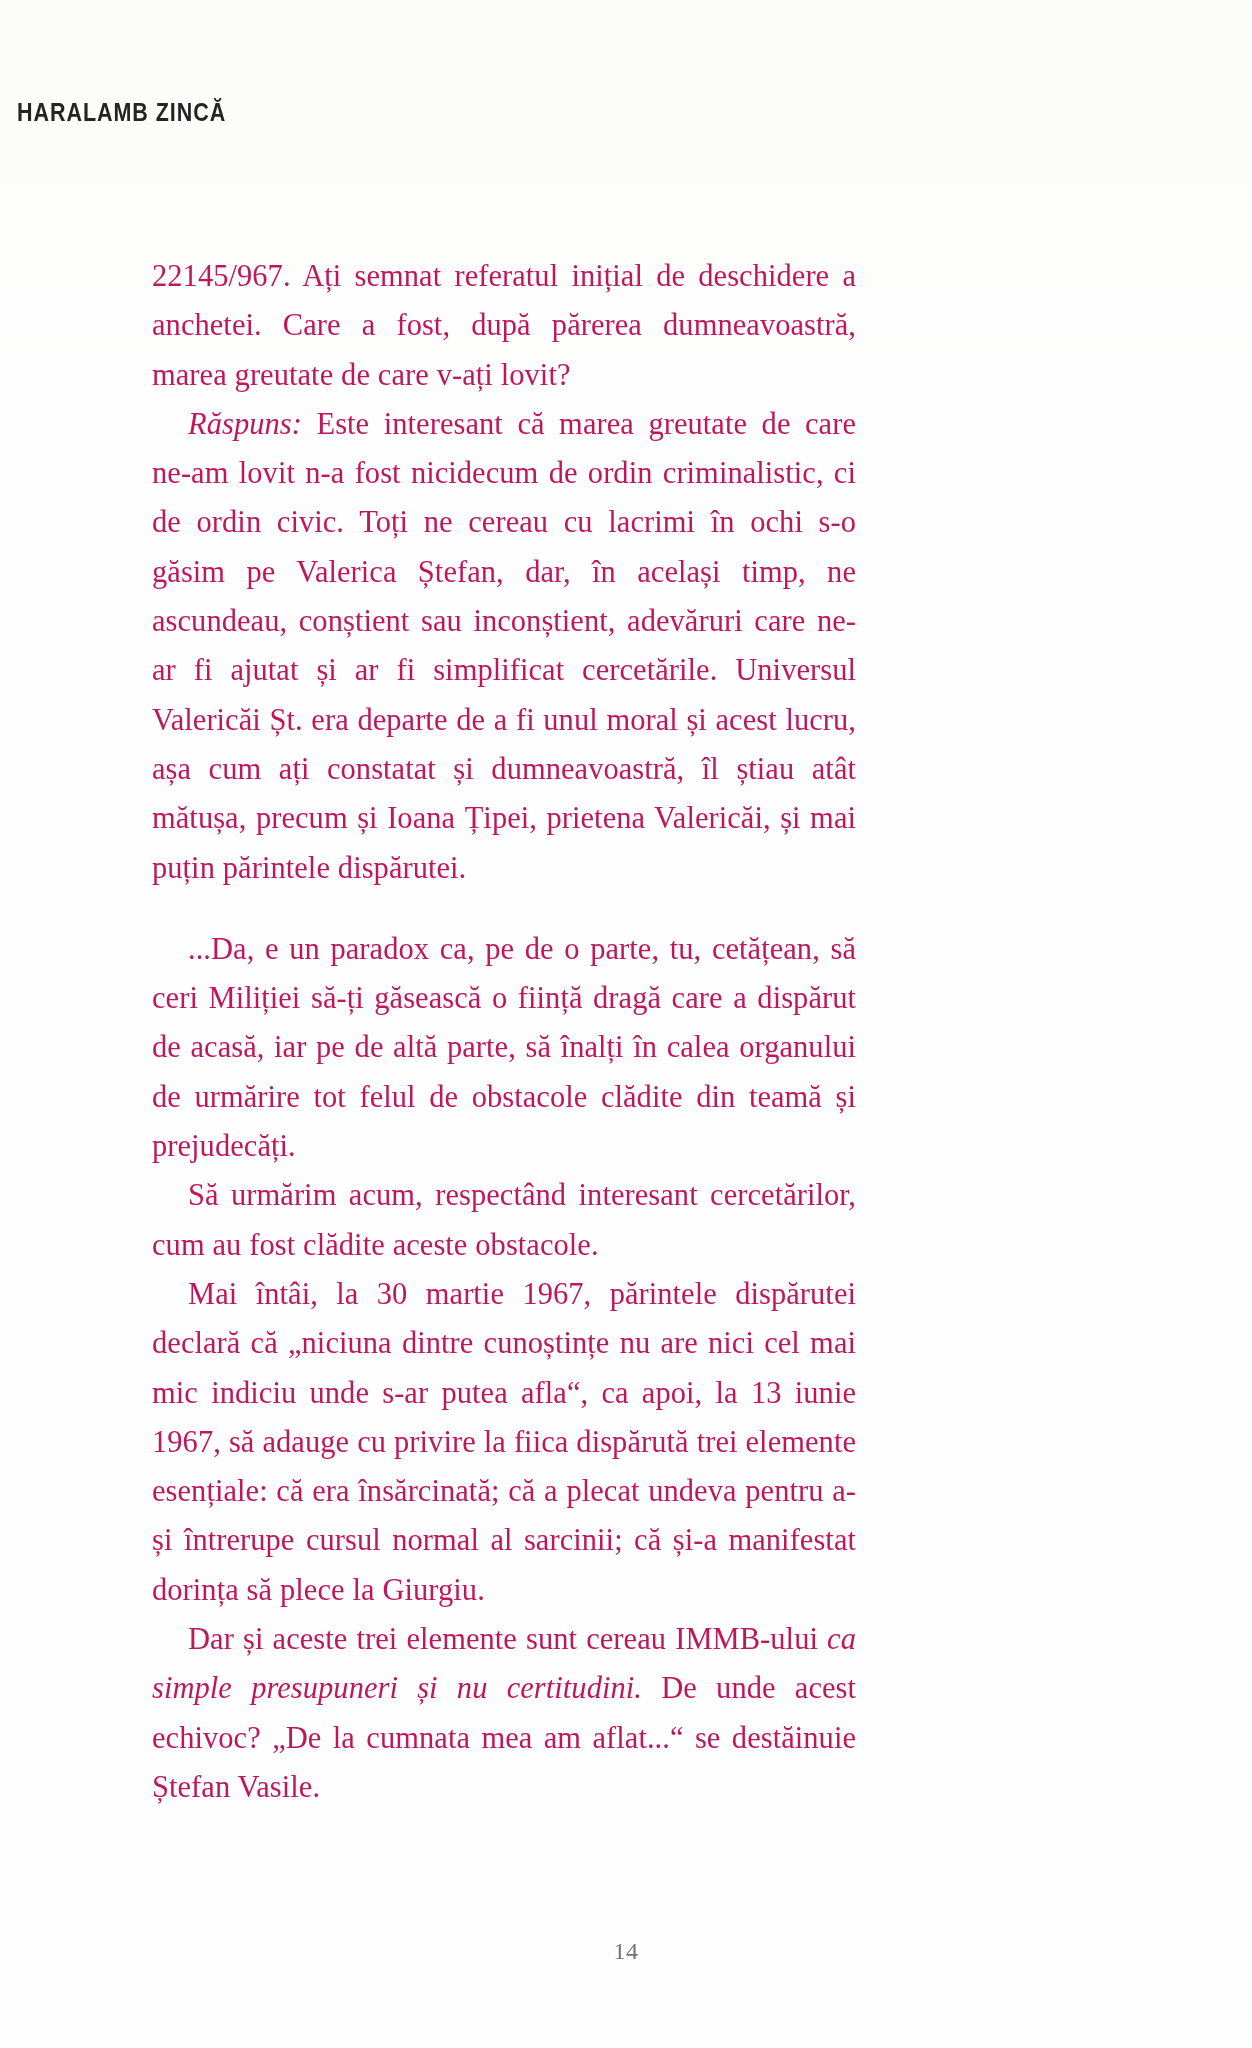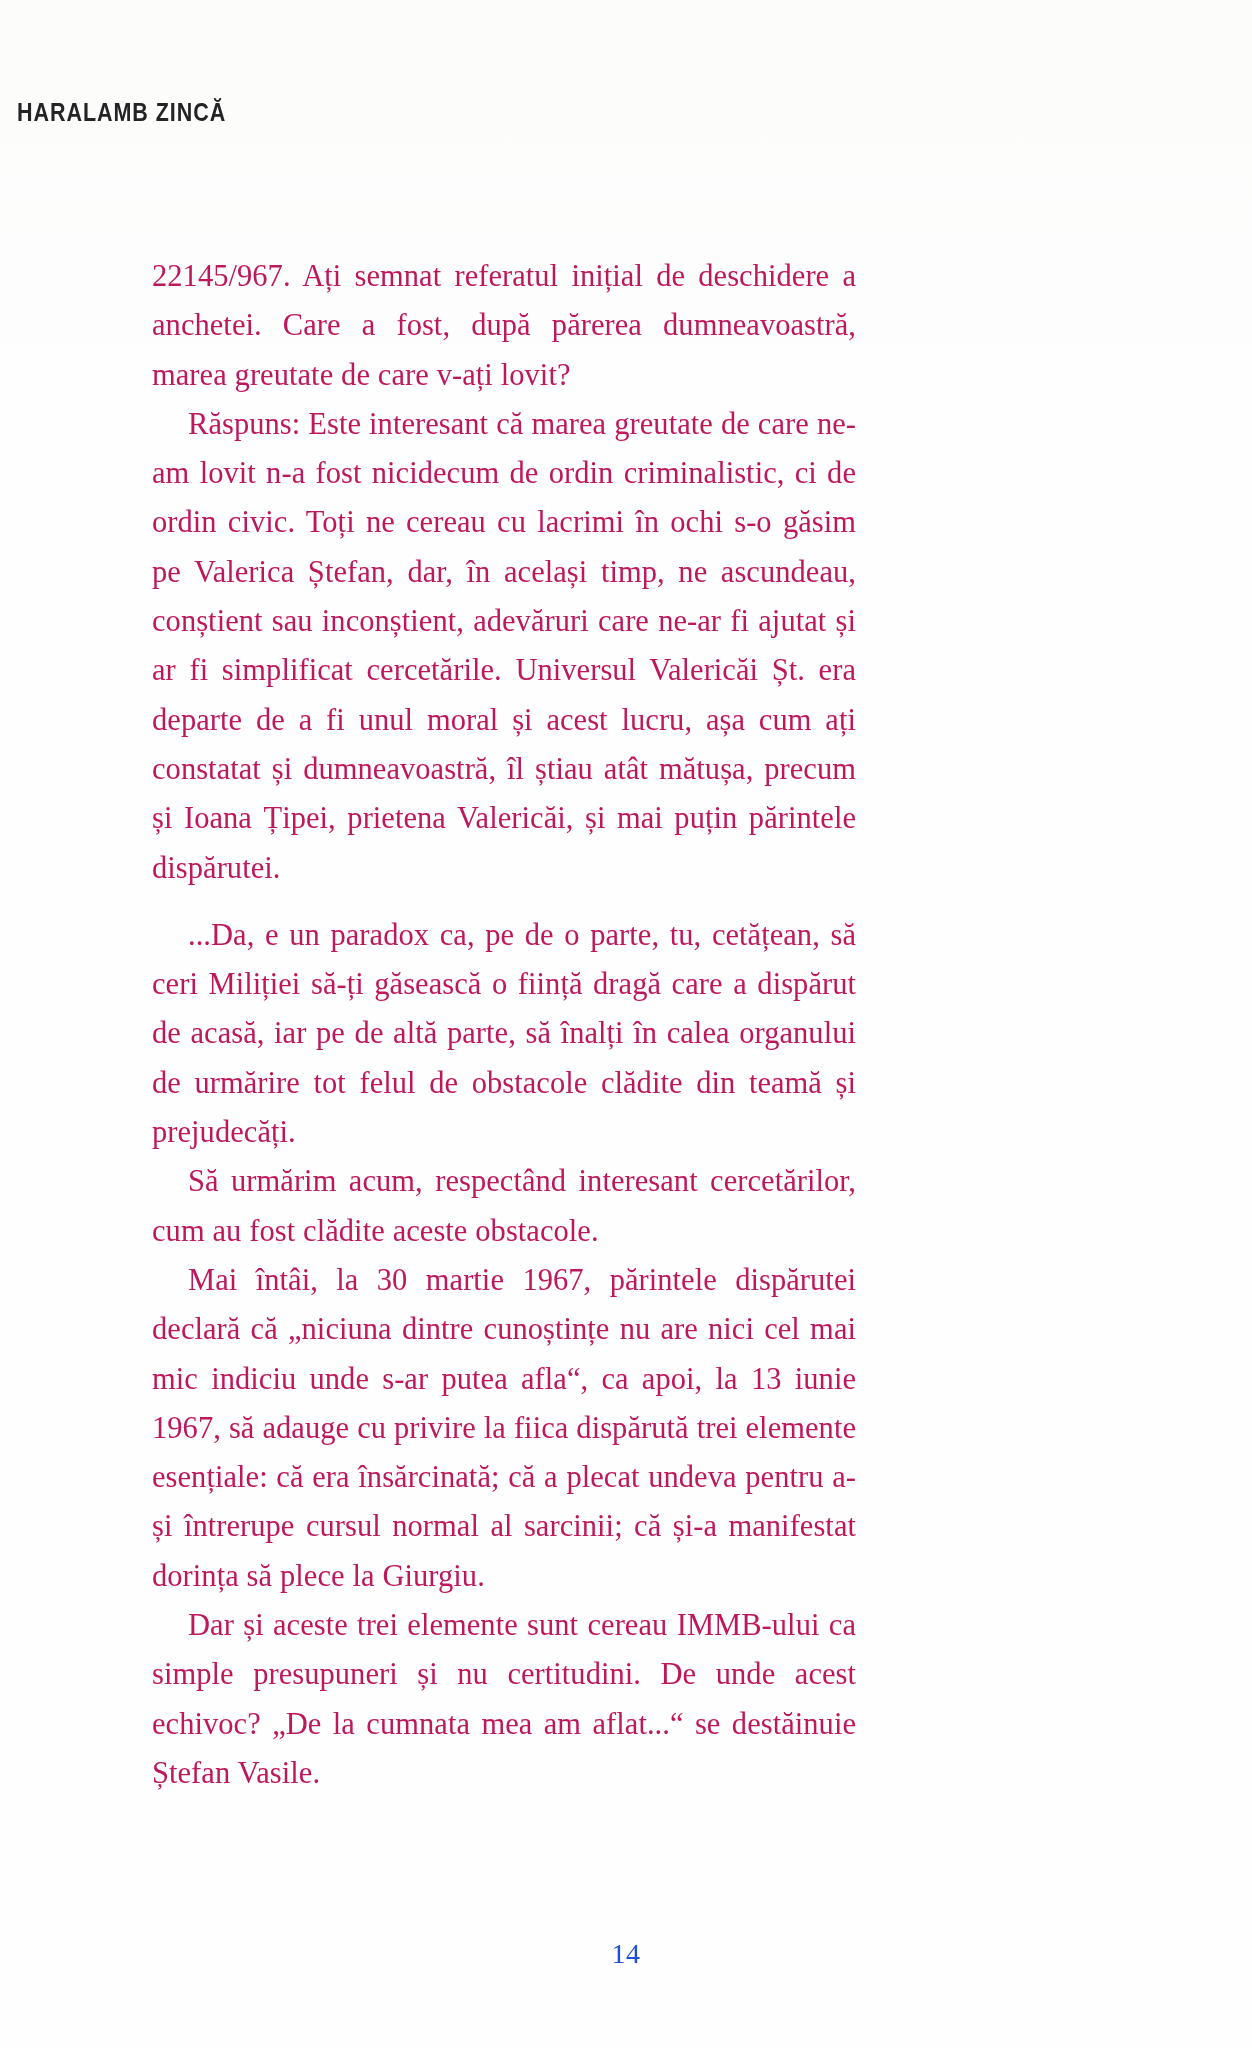--- a/index.html
+++ b/index.html
@@ -56,35 +56,35 @@
     line-height: 49.3px;
     text-align: justify;
     text-justify: inter-word;
     color: #be185d;
     hyphens: manual;
     letter-spacing: 0.05px;
     word-spacing: 0.2px;
   }
   p.para.first { text-indent: 0; }
   p.para.indent { text-indent: 36px; }
-  p.gap { margin-top: 18px; }
+  p.gap { margin-top: 32px; }
 
-  .ital { }
+  .ital { font-style: italic; }
 
   
   .folio {
     position: absolute;
     top: 1938px;
     left: 0;
     width: 1252px;
     text-align: center;
   }
   .folio .folio-num {
-    font-size: 28px;
-    color: #1d4ed8;
+    font-size: 24px;
+    color: #737373;
     letter-spacing: 0.5px;
   }
 
   
   .paper-tint {
     position: absolute;
     inset: 0;
     pointer-events: none;
     background: linear-gradient(180deg, rgba(250,250,248,0.55) 0%, rgba(255,255,255,0) 22%);
   }

